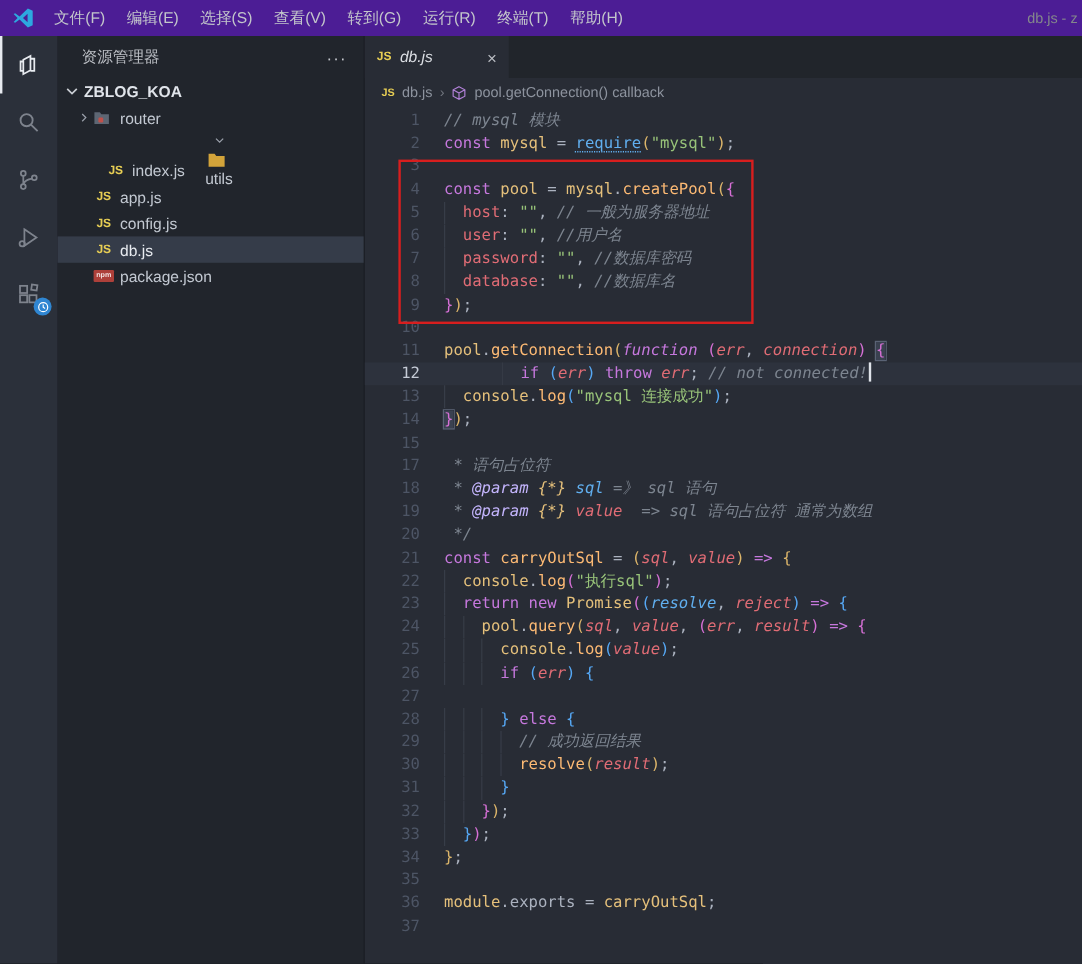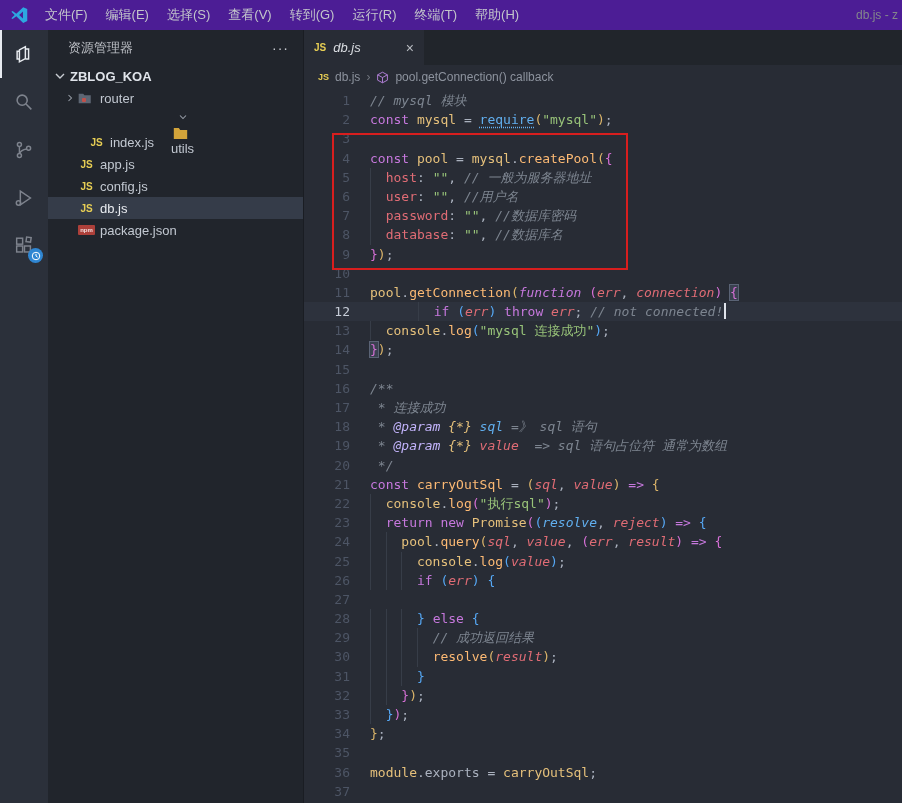--- a/index.html
+++ b/index.html
@@ -238,22 +238,21 @@
         <div class="line"><span class="gut">6</span><span class="lc"><span class="tk-ind">  </span><span class="tk-prop">user</span><span class="tk-p">: </span><span class="tk-str">""</span><span class="tk-p">,</span><span class="tk-cmt"> //用户名</span></span></div>
         <div class="line"><span class="gut">7</span><span class="lc"><span class="tk-ind">  </span><span class="tk-prop">password</span><span class="tk-p">: </span><span class="tk-str">""</span><span class="tk-p">,</span><span class="tk-cmt"> //数据库密码</span></span></div>
         <div class="line"><span class="gut">8</span><span class="lc"><span class="tk-ind">  </span><span class="tk-prop">database</span><span class="tk-p">: </span><span class="tk-str">""</span><span class="tk-p">,</span><span class="tk-cmt"> //数据库名</span></span></div>
         <div class="line"><span class="gut">9</span><span class="lc"><span class="tk-b2">}</span><span class="tk-b1">)</span><span class="tk-p">;</span></span></div>
         <div class="line"><span class="gut">10</span><span class="lc"></span></div>
         <div class="line"><span class="gut">11</span><span class="lc"><span class="tk-var">pool</span><span class="tk-p">.</span><span class="tk-fn">getConnection</span><span class="tk-b1">(</span><span class="tk-kwi">function</span><span class="tk-p"> </span><span class="tk-b2">(</span><span class="tk-par">err</span><span class="tk-p">, </span><span class="tk-par">connection</span><span class="tk-b2">)</span><span class="tk-p"> </span><span class="tk-bm2">{</span></span></div>
         <div class="line cur"><span class="gut">12</span><span class="lc"><span class="tk-ind">  </span><span class="tk-kw">if</span><span class="tk-p"> </span><span class="tk-b3">(</span><span class="tk-par">err</span><span class="tk-b3">)</span><span class="tk-p"> </span><span class="tk-kw">throw</span><span class="tk-p"> </span><span class="tk-par">err</span><span class="tk-p">; </span><span class="tk-cmt">// not connected!</span><span class="tk-caret"></span></span></div>
         <div class="line"><span class="gut">13</span><span class="lc"><span class="tk-ind">  </span><span class="tk-var">console</span><span class="tk-p">.</span><span class="tk-fn">log</span><span class="tk-b3">(</span><span class="tk-str">"mysql 连接成功"</span><span class="tk-b3">)</span><span class="tk-p">;</span></span></div>
         <div class="line"><span class="gut">14</span><span class="lc"><span class="tk-bm2">}</span><span class="tk-b1">)</span><span class="tk-p">;</span></span></div>
         <div class="line"><span class="gut">15</span><span class="lc"></span></div>
-        <div class="line"><span class="gut">16</span><span class="lc"><span class="tk-cmt">/**</span></span></div>
-        <div class="line"><span class="gut">17</span><span class="lc"><span class="tk-cmt"> * 连接成功</span></span></div>
+        <div class="line"><span class="gut">17</span><span class="lc"><span class="tk-cmt"> * 语句占位符</span></span></div>
         <div class="line"><span class="gut">18</span><span class="lc"><span class="tk-cmt"> * </span><span class="tk-doc">@param</span><span class="tk-cmt"> </span><span class="tk-doct">{*}</span><span class="tk-cmt"> </span><span class="tk-parb">sql</span><span class="tk-cmt"> =》 sql 语句</span></span></div>
         <div class="line"><span class="gut">19</span><span class="lc"><span class="tk-cmt"> * </span><span class="tk-doc">@param</span><span class="tk-cmt"> </span><span class="tk-doct">{*}</span><span class="tk-cmt"> </span><span class="tk-par">value</span><span class="tk-cmt">  =&gt; sql 语句占位符 通常为数组</span></span></div>
         <div class="line"><span class="gut">20</span><span class="lc"><span class="tk-cmt"> */</span></span></div>
         <div class="line"><span class="gut">21</span><span class="lc"><span class="tk-kw">const</span><span class="tk-p"> </span><span class="tk-fn">carryOutSql</span><span class="tk-p"> = </span><span class="tk-b1">(</span><span class="tk-par">sql</span><span class="tk-p">, </span><span class="tk-par">value</span><span class="tk-b1">)</span><span class="tk-op"> =&gt; </span><span class="tk-b1">{</span></span></div>
         <div class="line"><span class="gut">22</span><span class="lc"><span class="tk-ind">  </span><span class="tk-var">console</span><span class="tk-p">.</span><span class="tk-fn">log</span><span class="tk-b2">(</span><span class="tk-str">"执行sql"</span><span class="tk-b2">)</span><span class="tk-p">;</span></span></div>
         <div class="line"><span class="gut">23</span><span class="lc"><span class="tk-ind">  </span><span class="tk-kw">return</span><span class="tk-p"> </span><span class="tk-kw">new</span><span class="tk-p"> </span><span class="tk-var">Promise</span><span class="tk-b2">(</span><span class="tk-b3">(</span><span class="tk-parb">resolve</span><span class="tk-p">, </span><span class="tk-par">reject</span><span class="tk-b3">)</span><span class="tk-op"> =&gt; </span><span class="tk-b3">{</span></span></div>
         <div class="line"><span class="gut">24</span><span class="lc"><span class="tk-ind">  </span><span class="tk-ind">  </span><span class="tk-var">pool</span><span class="tk-p">.</span><span class="tk-fn">query</span><span class="tk-b1">(</span><span class="tk-par">sql</span><span class="tk-p">, </span><span class="tk-par">value</span><span class="tk-p">, </span><span class="tk-b2">(</span><span class="tk-par">err</span><span class="tk-p">, </span><span class="tk-par">result</span><span class="tk-b2">)</span><span class="tk-op"> =&gt; </span><span class="tk-b2">{</span></span></div>
         <div class="line"><span class="gut">25</span><span class="lc"><span class="tk-ind">  </span><span class="tk-ind">  </span><span class="tk-ind">  </span><span class="tk-var">console</span><span class="tk-p">.</span><span class="tk-fn">log</span><span class="tk-b3">(</span><span class="tk-par">value</span><span class="tk-b3">)</span><span class="tk-p">;</span></span></div>
         <div class="line"><span class="gut">26</span><span class="lc"><span class="tk-ind">  </span><span class="tk-ind">  </span><span class="tk-ind">  </span><span class="tk-kw">if</span><span class="tk-p"> </span><span class="tk-b3">(</span><span class="tk-par">err</span><span class="tk-b3">)</span><span class="tk-p"> </span><span class="tk-b3">{</span></span></div>
         <div class="line"><span class="gut">27</span></div>

